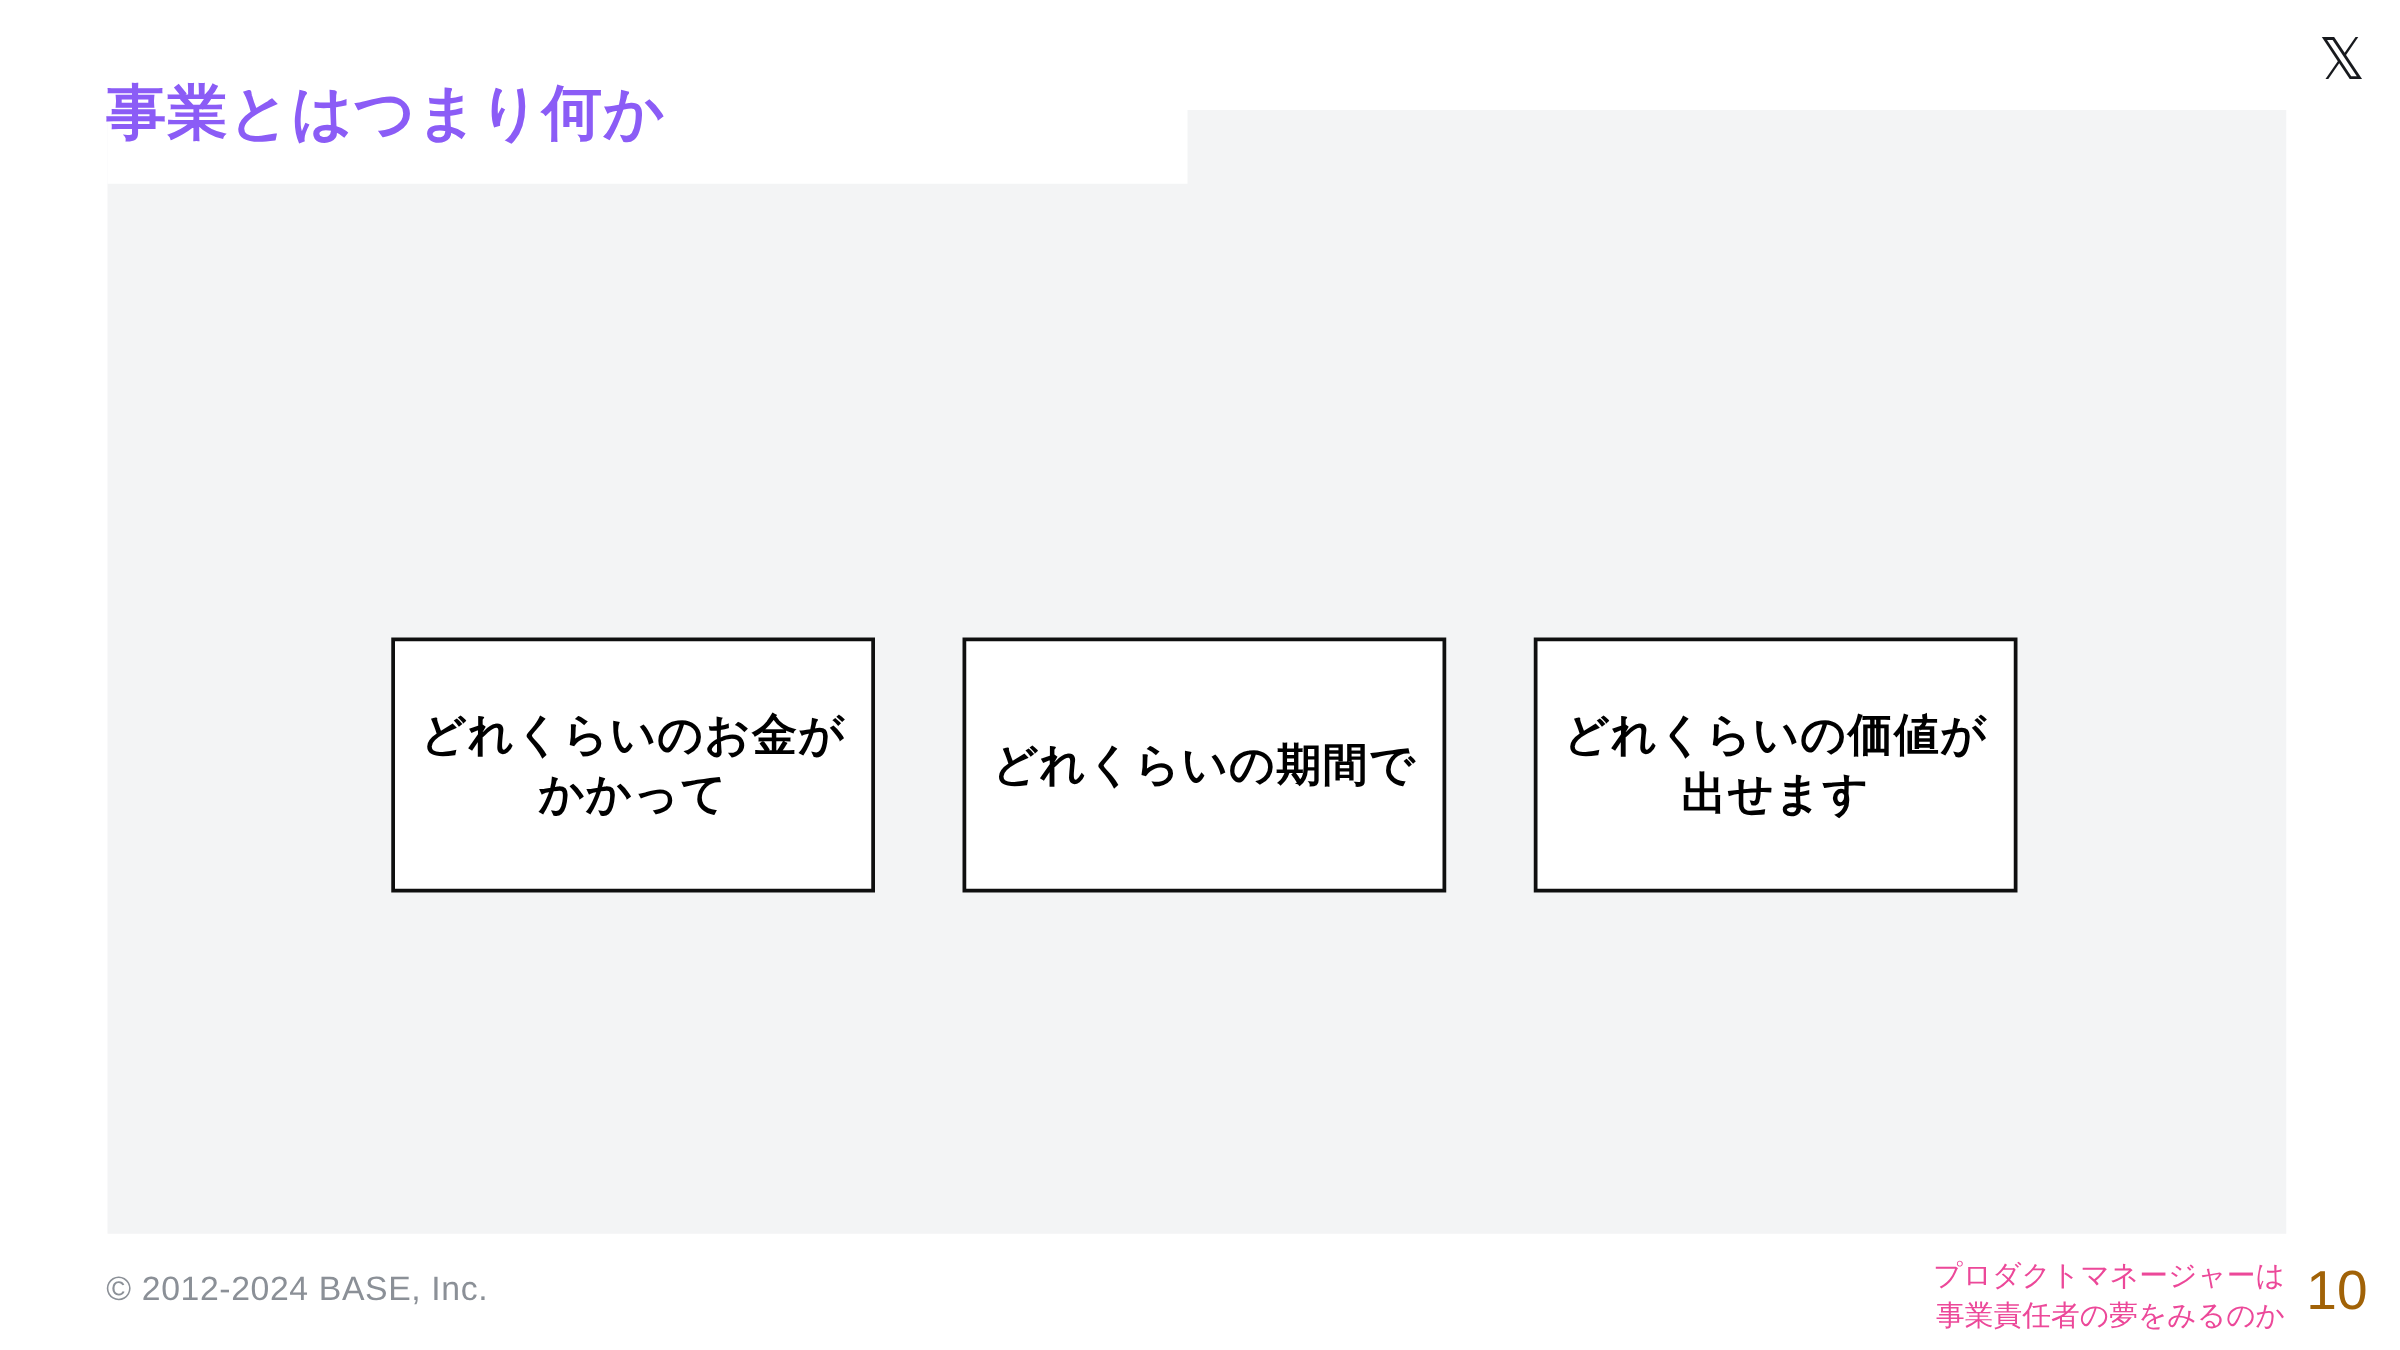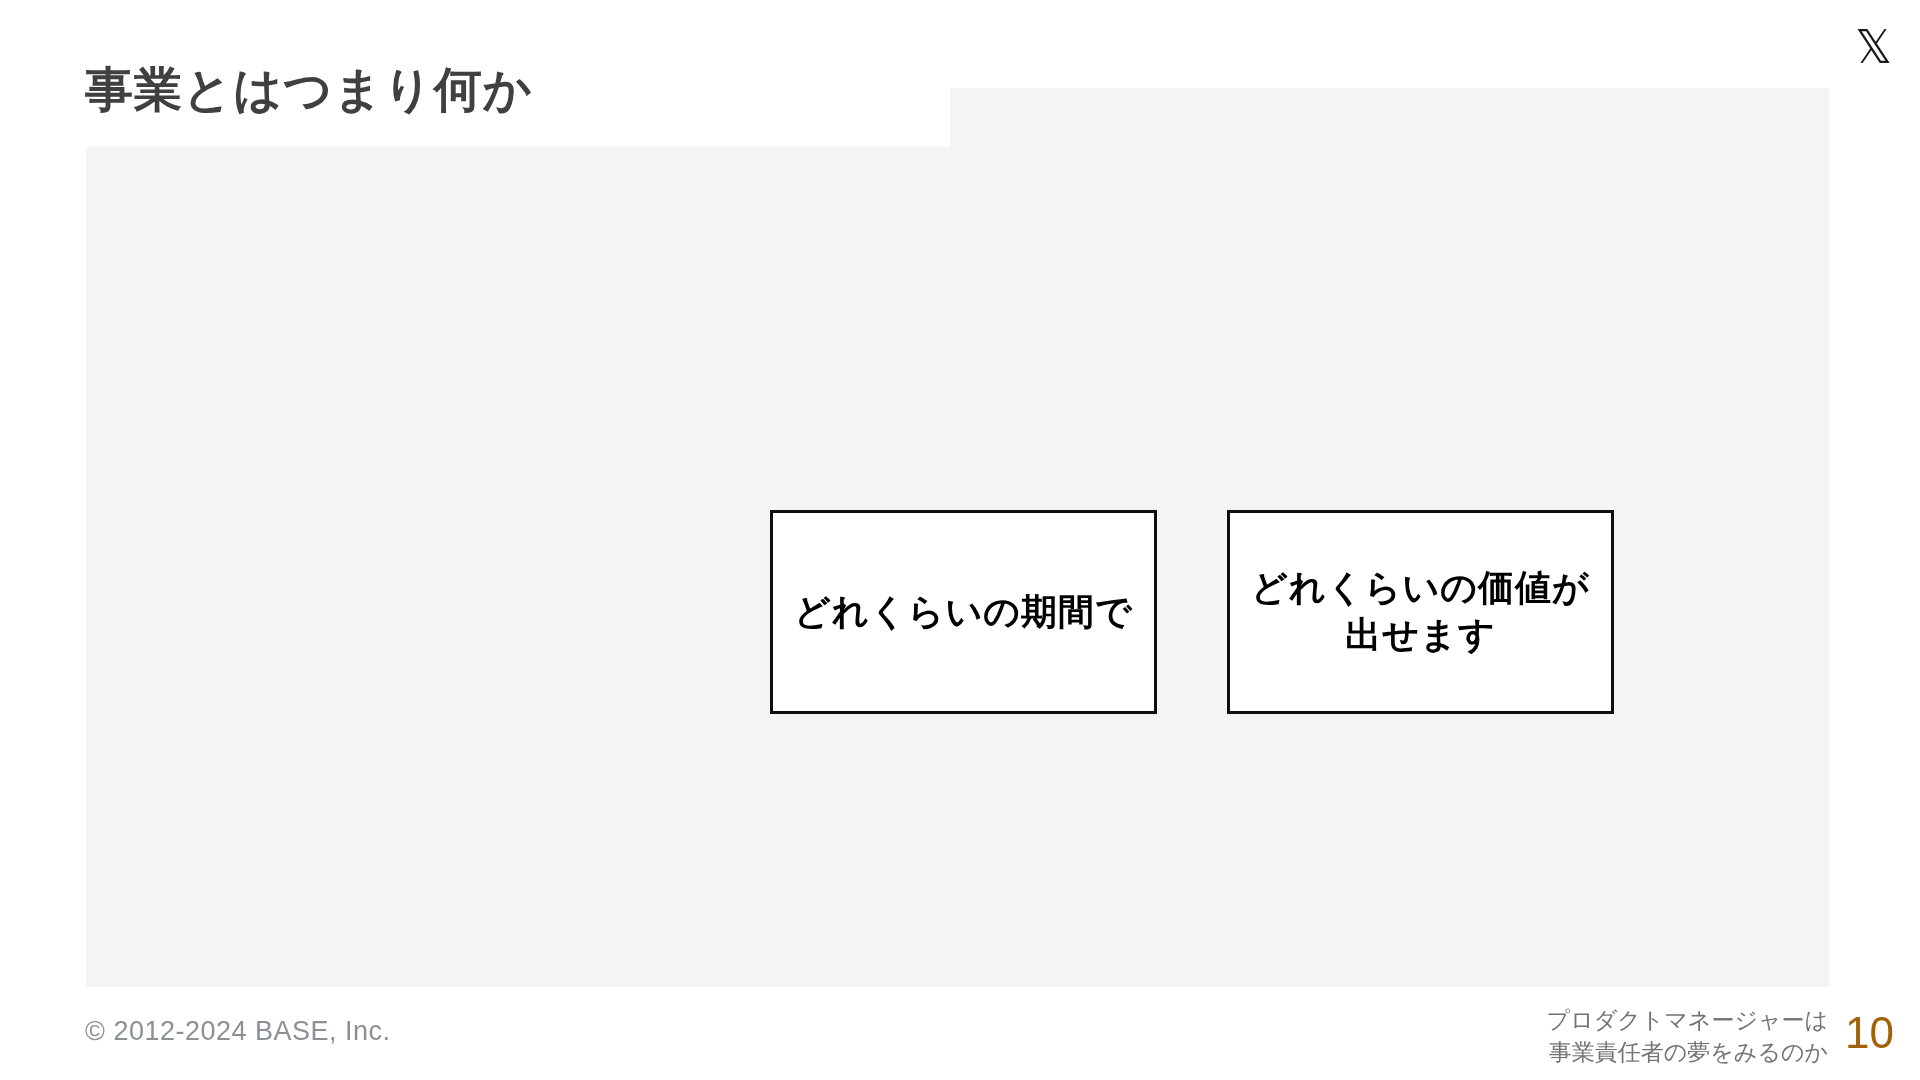--- a/index.html
+++ b/index.html
@@ -33,21 +33,21 @@
   }
 
   
   .title {
     position: absolute;
     left: 85px;
     top: 58px;
     font-size: 48px;
     font-weight: 800;
     letter-spacing: 1px;
-    color: #404040;
+    color: #8b5cf6;
     white-space: nowrap;
   }
 
   
   .brand {
     position: absolute;
     top: 24px;
     right: 28px;
     display: flex;
     align-items: center;
@@ -102,21 +102,21 @@
     color: #8b9097;
     white-space: nowrap;
   }
   .deck-title {
     position: absolute;
     right: 92px;
     top: 1004px;
     text-align: right;
     font-size: 23px;
     line-height: 1.4;
-    color: #737373;
+    color: #ec4899;
     white-space: pre-line;
   }
   .page-number {
     position: absolute;
     right: 26px;
     top: 1008px;
     font-size: 44px;
     font-weight: 300;
     color: #a16207;
   }
@@ -129,20 +129,22 @@
   <div class="panel">
     <div class="panel-notch"></div>
   </div>
 
   <h1 class="title">事業とはつまり何か</h1>
 
   <div class="brand">
     <span class="x-logo">𝕏</span>
   </div>
 
+  <div class="box box-1">どれくらいのお金が
+かかって</div>
 
   <div class="box box-3">どれくらいの価値が
 出せます</div>
 
   <div class="box box-2">どれくらいの期間で</div>
 
   <div class="copyright">© 2012-2024 BASE, Inc.</div>
 
   <div class="deck-title">プロダクトマネージャーは
 事業責任者の夢をみるのか</div>

